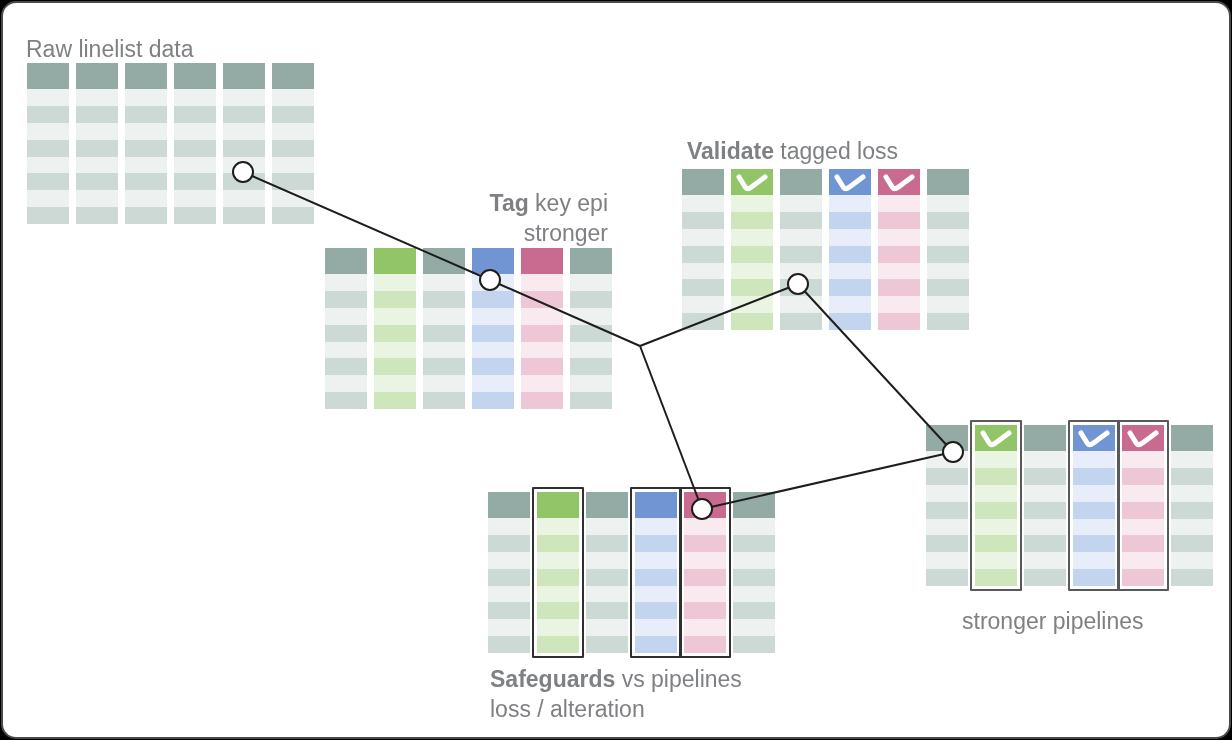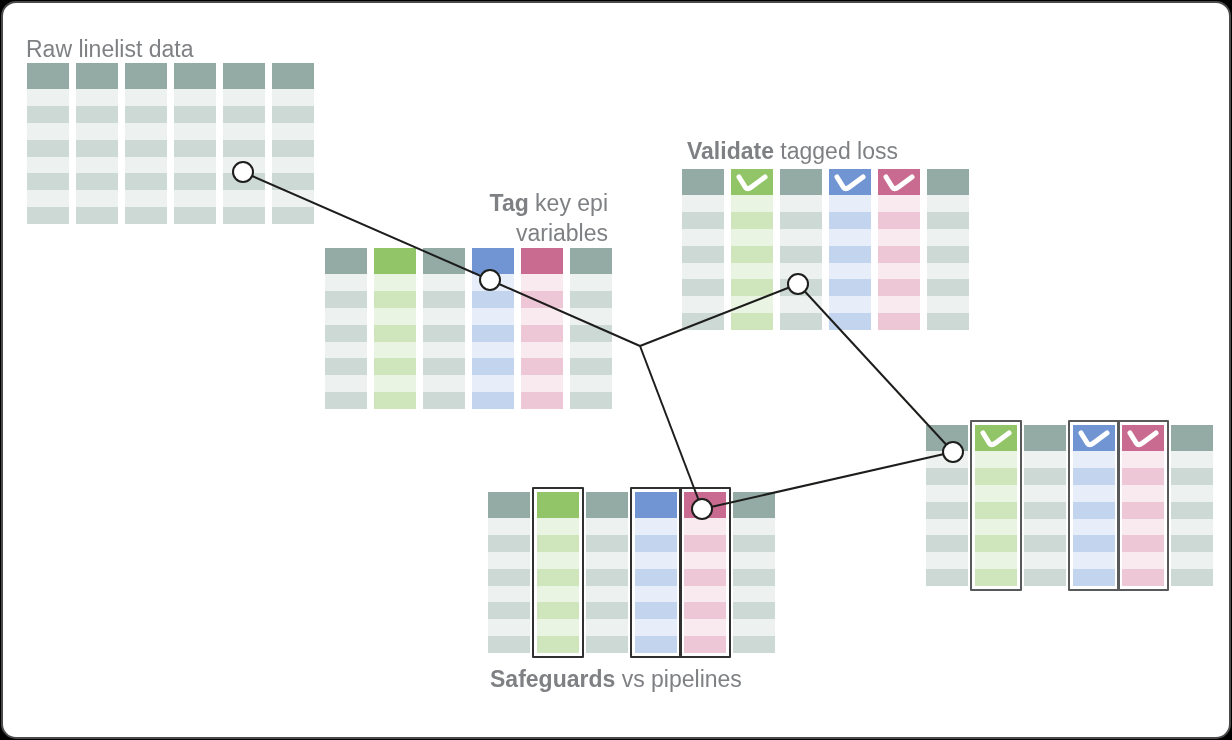--- a/index.html
+++ b/index.html
@@ -132,21 +132,21 @@
           <div class="body-row" style="background: rgb(204, 217, 212);"></div>
           <div class="body-row" style="background: rgb(237, 242, 240);"></div>
           <div class="body-row" style="background: rgb(204, 217, 212);"></div>
           <div class="body-row" style="background: rgb(237, 242, 240);"></div>
           <div class="body-row" style="background: rgb(204, 217, 212);"></div>
         </div>
       </div>
       <div>
         <div class="step-title" style="top: 188px; right: 624px; text-align: right;">
           <div><span class="t-bold">Tag</span><span> key epi</span></div>
-          <div><span>variables</span></div>
+          <div><span>stronger</span></div>
         </div>
         <div class="table-col" style="left: 325px; top: 248px; width: 42px; height: 161px;">
           <div class="hdr-cell" style="background: rgb(148, 171, 165);"></div>
           <div class="body-row" style="background: rgb(237, 242, 240);"></div>
           <div class="body-row" style="background: rgb(204, 217, 212);"></div>
           <div class="body-row" style="background: rgb(237, 242, 240);"></div>
           <div class="body-row" style="background: rgb(204, 217, 212);"></div>
           <div class="body-row" style="background: rgb(237, 242, 240);"></div>
           <div class="body-row" style="background: rgb(204, 217, 212);"></div>
           <div class="body-row" style="background: rgb(237, 242, 240);"></div>
@@ -287,20 +287,21 @@
           <div class="body-row" style="background: rgb(204, 217, 212);"></div>
           <div class="body-row" style="background: rgb(237, 242, 240);"></div>
           <div class="body-row" style="background: rgb(204, 217, 212);"></div>
           <div class="body-row" style="background: rgb(237, 242, 240);"></div>
           <div class="body-row" style="background: rgb(204, 217, 212);"></div>
         </div>
       </div>
       <div>
         <div class="step-title" style="top: 664px; left: 490px;">
           <div><span class="t-bold">Safeguards</span><span> vs pipelines</span></div>
+          <div><span>loss / alteration</span></div>
         </div>
         <div class="table-col" style="left: 488px; top: 492px; width: 42px; height: 161px;">
           <div class="hdr-cell" style="background: rgb(148, 171, 165);"></div>
           <div class="body-row" style="background: rgb(237, 242, 240);"></div>
           <div class="body-row" style="background: rgb(204, 217, 212);"></div>
           <div class="body-row" style="background: rgb(237, 242, 240);"></div>
           <div class="body-row" style="background: rgb(204, 217, 212);"></div>
           <div class="body-row" style="background: rgb(237, 242, 240);"></div>
           <div class="body-row" style="background: rgb(204, 217, 212);"></div>
           <div class="body-row" style="background: rgb(237, 242, 240);"></div>
@@ -360,20 +361,21 @@
           <div class="body-row" style="background: rgb(204, 217, 212);"></div>
           <div class="body-row" style="background: rgb(237, 242, 240);"></div>
           <div class="body-row" style="background: rgb(204, 217, 212);"></div>
         </div>
         <div class="col-outline" style="left: 532px; top: 487px; width: 48px; height: 167px; border-color: rgb(48, 48, 48);"></div>
         <div class="col-outline" style="left: 630px; top: 487px; width: 48px; height: 167px; border-color: rgb(48, 48, 48);"></div>
         <div class="col-outline" style="left: 679px; top: 487px; width: 48px; height: 167px; border-color: rgb(48, 48, 48);"></div>
       </div>
       <div>
         <div class="step-title" style="top: 606px; left: 962px;">
+          <div><span>stronger pipelines</span></div>
         </div>
         <div class="table-col" style="left: 926px; top: 425px; width: 42px; height: 161px;">
           <div class="hdr-cell" style="background: rgb(148, 171, 165);"></div>
           <div class="body-row" style="background: rgb(237, 242, 240);"></div>
           <div class="body-row" style="background: rgb(204, 217, 212);"></div>
           <div class="body-row" style="background: rgb(237, 242, 240);"></div>
           <div class="body-row" style="background: rgb(204, 217, 212);"></div>
           <div class="body-row" style="background: rgb(237, 242, 240);"></div>
           <div class="body-row" style="background: rgb(204, 217, 212);"></div>
           <div class="body-row" style="background: rgb(237, 242, 240);"></div>

